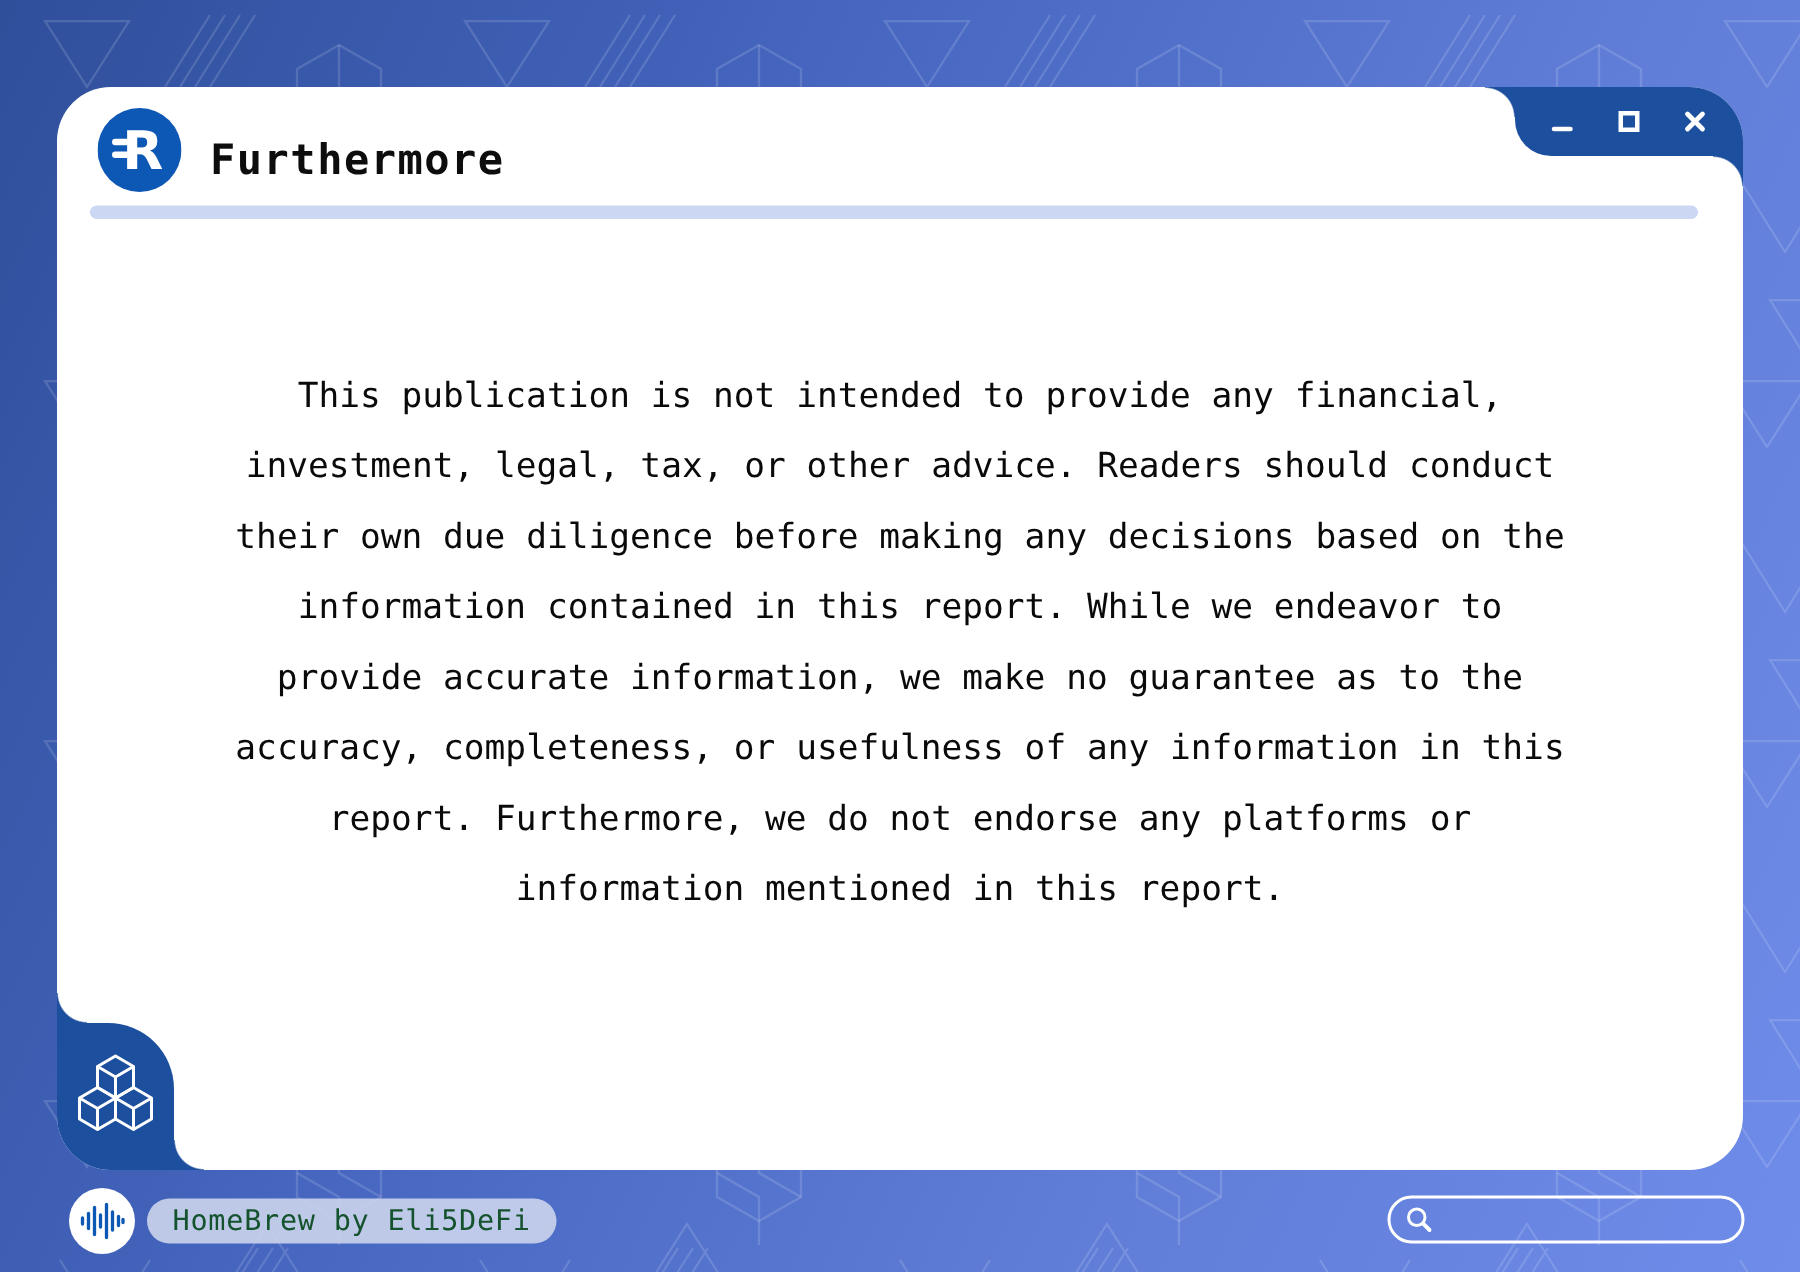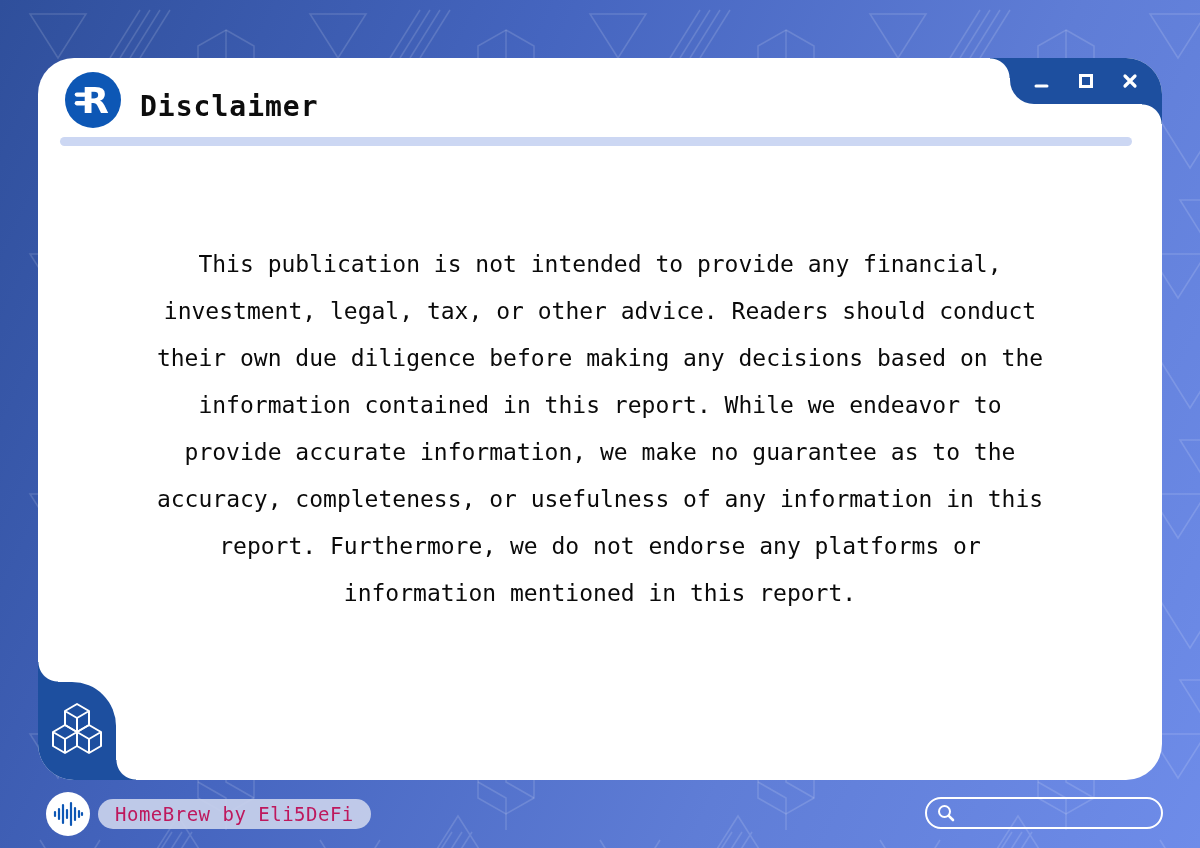--- a/index.html
+++ b/index.html
@@ -56,21 +56,21 @@
   
   .audio-btn{
     position:absolute;left:46px;bottom:12px;width:44px;height:44px;border-radius:50%;
     background:#ffffff;display:flex;align-items:center;justify-content:center;
     border:none;padding:0;cursor:pointer;
   }
   .badge{
     position:absolute;left:98px;bottom:19px;height:30px;
     background:rgba(201,209,236,0.92);border-radius:16px;
     display:flex;align-items:center;padding:0 17px;
-    font-size:19px;color:#be185d;letter-spacing:0.5px;
+    font-size:19px;color:#14532d;letter-spacing:0.5px;
   }
   .search-pill{
     position:absolute;right:37px;bottom:19px;width:238px;height:32px;
     border:2px solid #ffffff;border-radius:17px;box-sizing:border-box;
     display:flex;align-items:center;padding:0 9px;gap:6px;
   }
   .search-input{
     flex:1;background:transparent;border:none;outline:none;
     color:#ffffff;font-family:"DejaVu Sans Mono",monospace;font-size:16px;min-width:0;
   }
@@ -119,21 +119,21 @@
       </svg>
     </button>
   </div>
 
   <svg class="header-logo" viewBox="0 0 52 52">
     <circle cx="26" cy="26" r="26" fill="#0d57b5"></circle>
     <text x="28" y="38" text-anchor="middle" font-family="DejaVu Sans, sans-serif" font-size="33" font-weight="bold" fill="#ffffff">R</text>
     <rect x="9" y="19" width="11" height="4" rx="2" fill="#ffffff"></rect>
     <rect x="9" y="27" width="11" height="4" rx="2" fill="#ffffff"></rect>
   </svg>
-  <div class="window-title">Disclaimer</div>
+  <div class="window-title">Furthermore</div>
   <div class="divider"></div>
 
   <div class="body-text">
     <div class="p1">This publication is not intended to provide any financial,
 investment, legal, tax, or other advice. Readers should conduct
 their own due diligence before making any decisions based on the
 information contained in this report. While we endeavor to
 provide accurate information, we make no guarantee as to the
 accuracy, completeness, or usefulness of any information in this
 report. Furthermore, we do not endorse any platforms or

